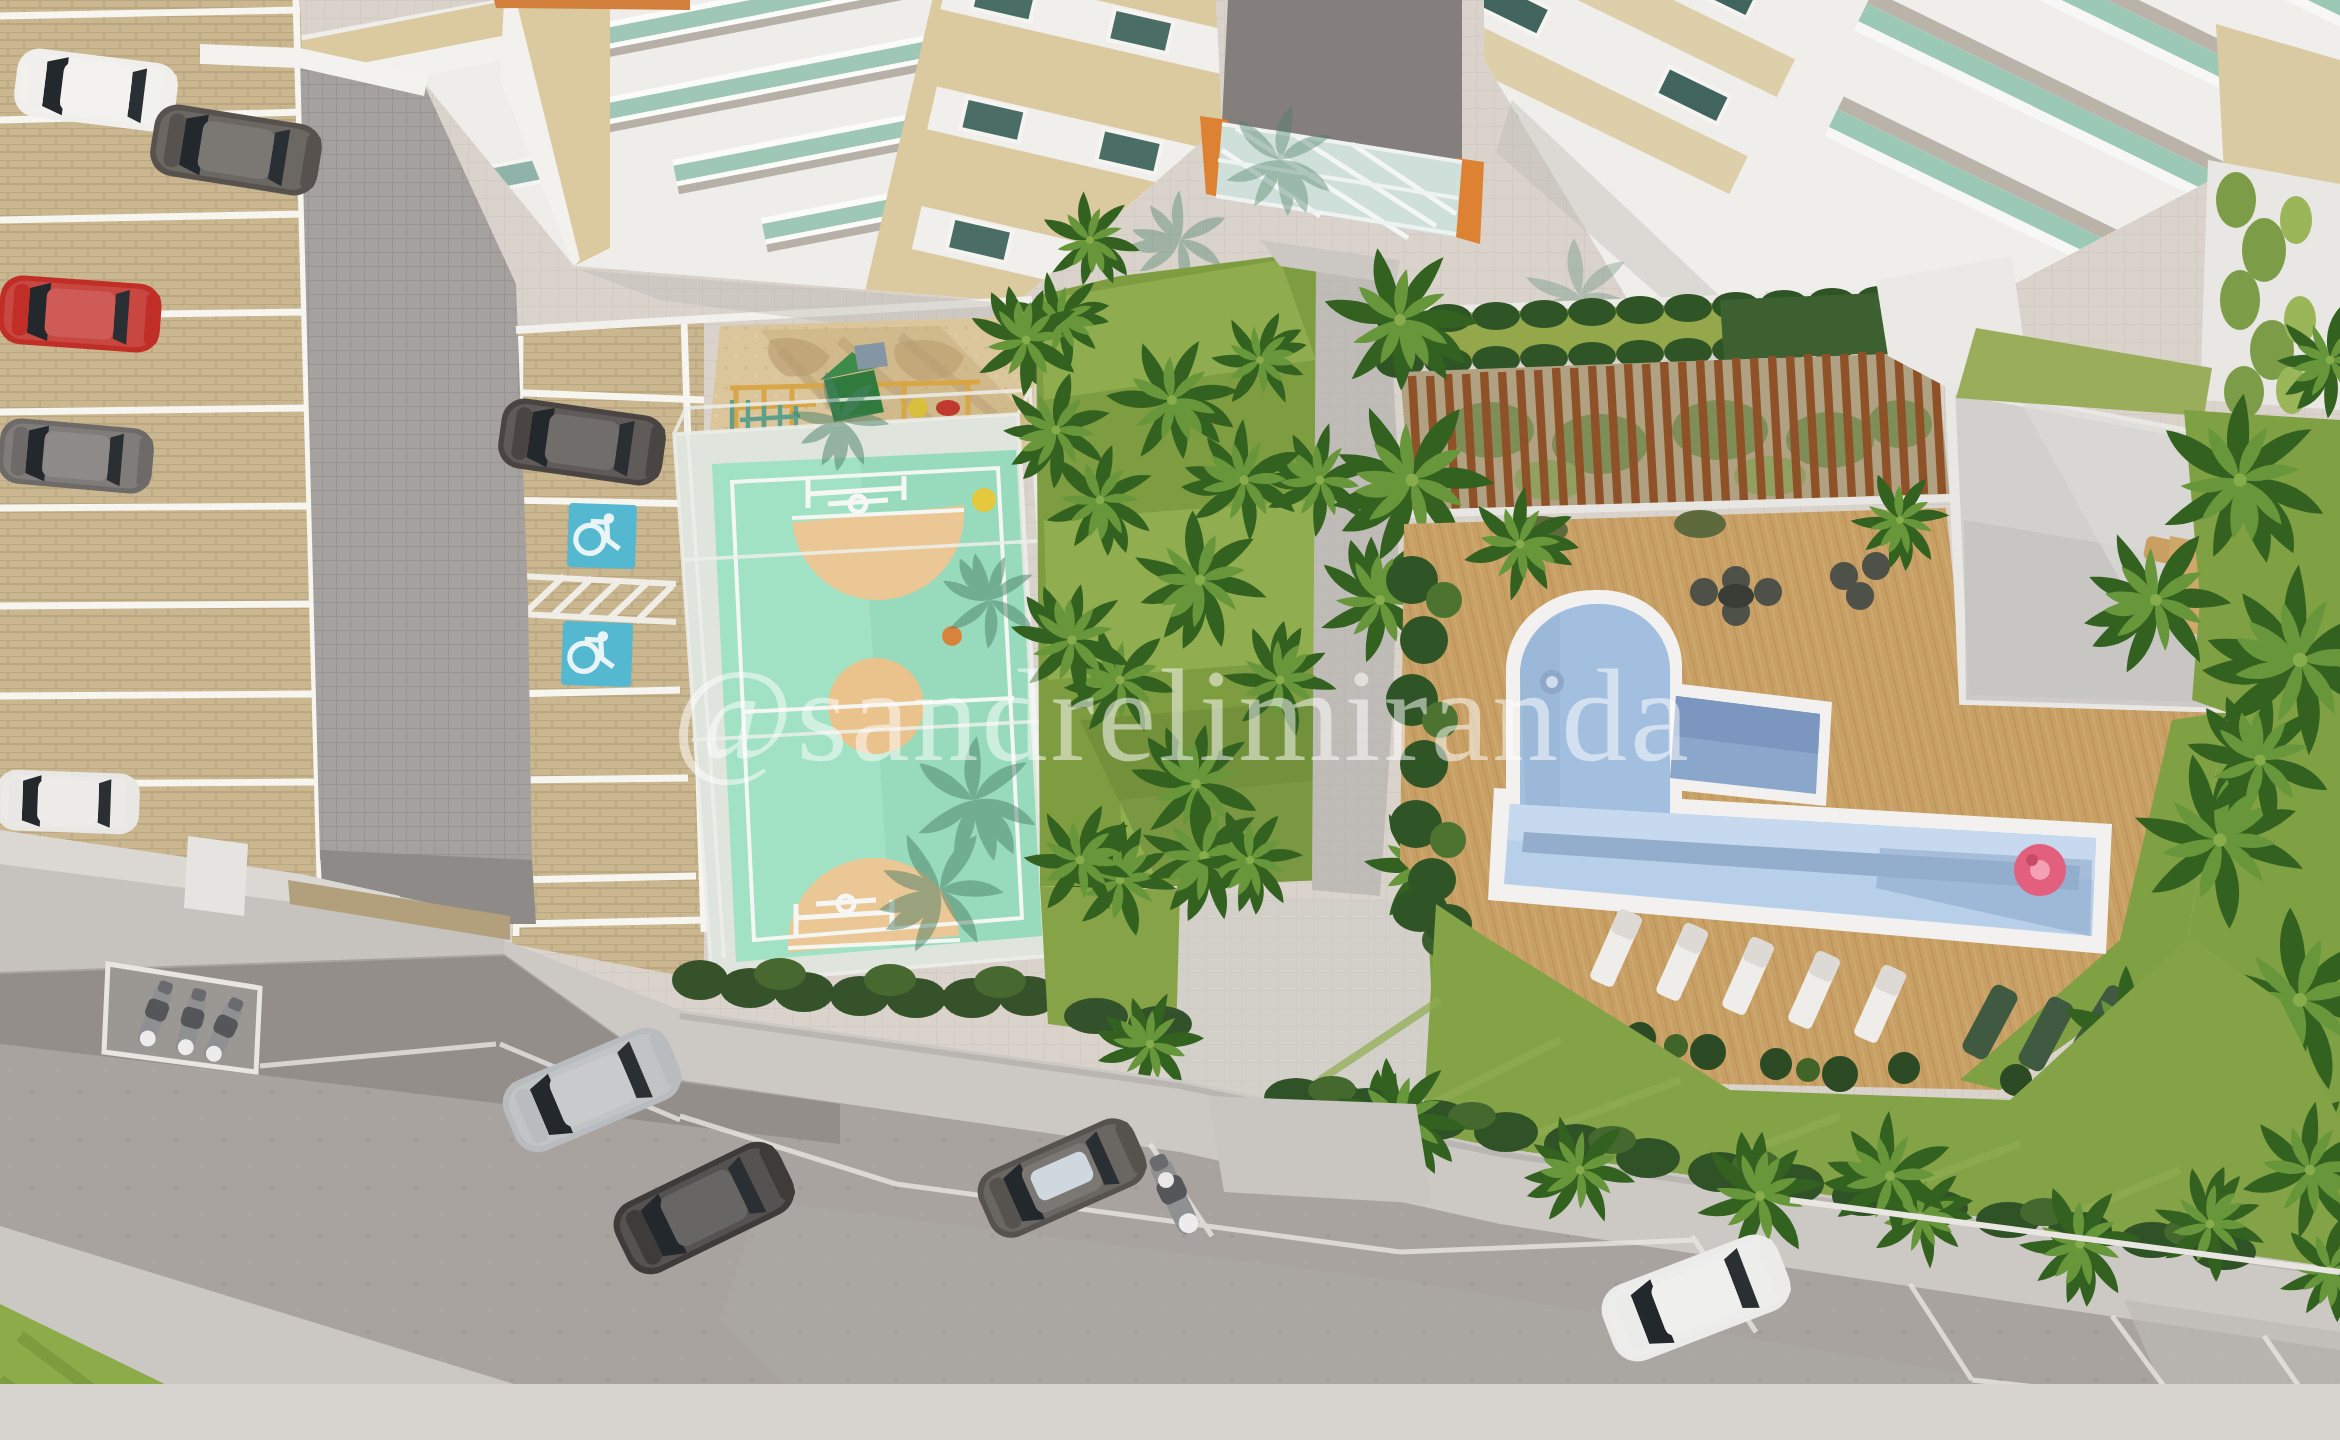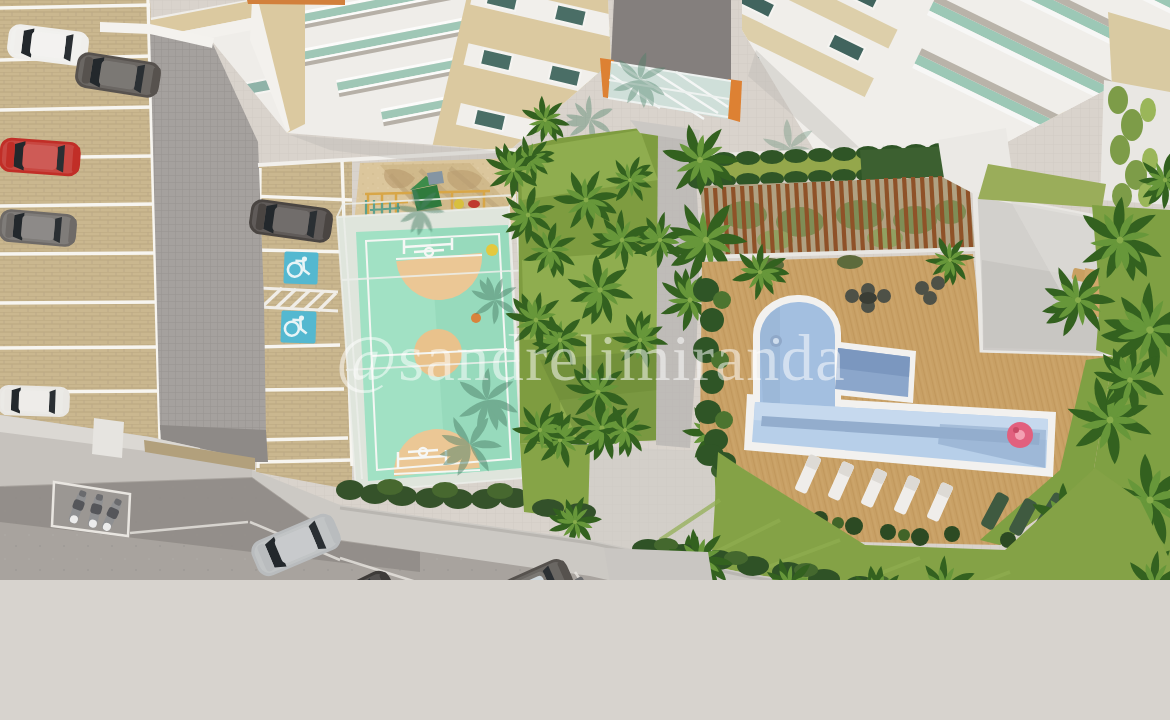--- a/index.html
+++ b/index.html
@@ -1,16 +1,16 @@
 <!DOCTYPE html>
 <html><head>
 <meta charset="utf-8">
 <style>
 html,body{margin:0;padding:0;background:#d7d3ce;font-family:"Liberation Sans",sans-serif}
-#scene{width:1170px;height:580px;overflow:hidden;position:relative}
+#scene{width:1170px;height:692px;overflow:hidden;position:relative}
 </style>
 </head>
 <body>
 <div id="scene">
 <svg width="1170" height="720" viewBox="0 0 1170 720">
 <defs>
 <pattern id="brick" width="16" height="8" patternUnits="userSpaceOnUse">
   <rect width="16" height="8" fill="#cab78f"></rect>
   <path d="M0,0H16M0,4H16" stroke="#baa77f" stroke-width="1"></path>
   <path d="M4,0V4M12,4V8" stroke="#bca987" stroke-width="1"></path>

